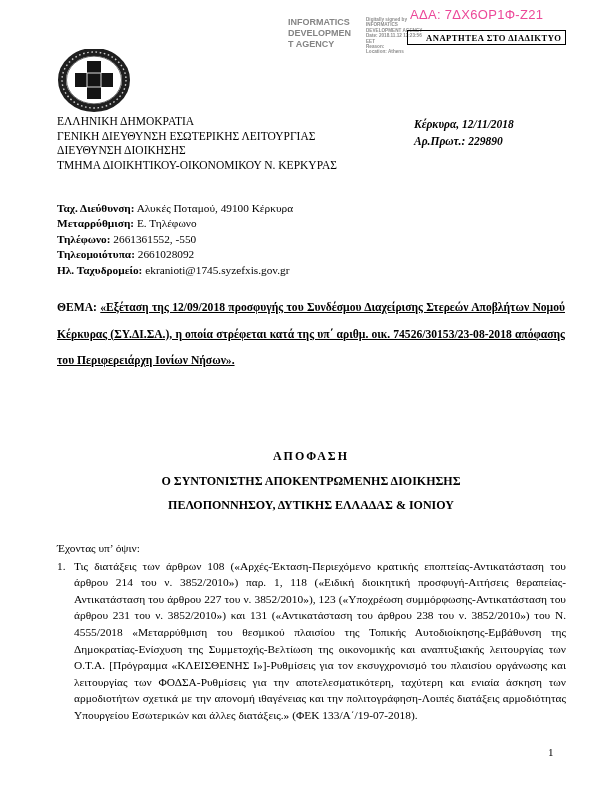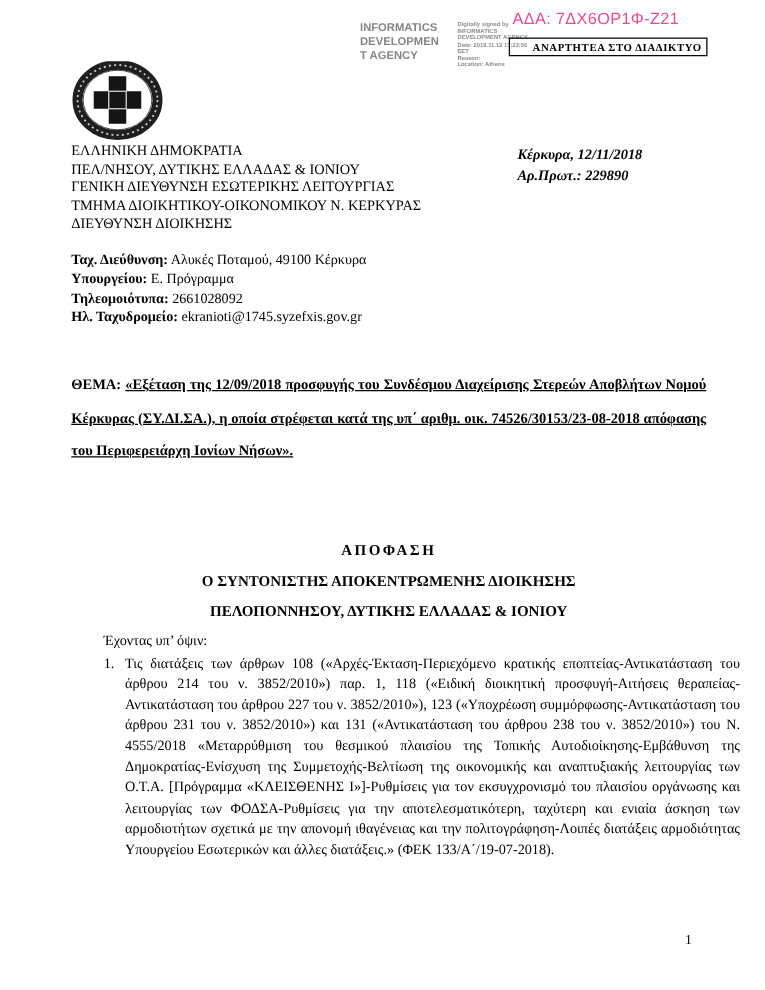--- a/index.html
+++ b/index.html
@@ -32,22 +32,22 @@
   .letterhead{ position:absolute; left:57px; top:114px; font-weight:normal; font-size:11.5px; line-height:14.5px; }
   .dateblock{ position:absolute; left:414px; top:116px; font-weight:bold; font-size:11.5px; line-height:16.5px;font-style:italic; }
   .contact{ position:absolute; left:57px; top:201px; font-size:11.3px; line-height:15.4px; }
   .contact .lbl{ font-weight:bold; }
   .subject{
     position:absolute; left:57px; top:295px; width:508px;
     font-size:11.6px; font-weight:bold; line-height:26.5px; text-align:justify;
   }
   .subject-text{ text-decoration:underline; }
   .decision{ position:absolute; left:57px; top:428px; width:508px; text-align:center; font-weight:bold; font-size:12px; line-height:24.5px; }
-  .decision-title{ letter-spacing:2px; }
-  .bodytext{ position:absolute; left:57px; top:505px; width:509px; font-size:11.4px; line-height:16.6px;margin-left:26px; }
+  .decision-title{ letter-spacing:2px;margin-top:16px; }
+  .bodytext{ position:absolute; left:57px; top:540px; width:509px; font-size:11.4px; line-height:16.6px; }
   .preamble{ margin-bottom:1px; }
   .list-item{ padding-left:17px; text-align:justify; }
   .list-item .num{ display:inline-block; width:17px; margin-left:-17px; }
   .pagenum{ position:absolute; left:548px; top:746px; font-size:11px; }
 </style>
 </head>
 <body>
 
 <div class="page">
 
@@ -81,34 +81,34 @@
     <g stroke="#ffffff" stroke-width="1" opacity="0.85">
       <line x1="30" y1="24" x2="44" y2="24"></line>
       <line x1="30" y1="38" x2="44" y2="38"></line>
       <line x1="30" y1="24" x2="30" y2="38"></line>
       <line x1="44" y1="24" x2="44" y2="38"></line>
     </g>
   </svg>
 
   <div class="letterhead">
     <div>ΕΛΛΗΝΙΚΗ ΔΗΜΟΚΡΑΤΙΑ</div>
-    <div>ΠΕΛ/ΝΗΣΟΥ, ΔΥΤΙΚΗΣ ΕΛΛΑΔΑΣ &amp; ΙΟΝΙΟΥ</div>
     <div>ΓΕΝΙΚΗ ΔΙΕΥΘΥΝΣΗ ΕΣΩΤΕΡΙΚΗΣ ΛΕΙΤΟΥΡΓΙΑΣ</div>
+    <div>ΔΙΕΥΘΥΝΣΗ ΔΙΟΙΚΗΣΗΣ</div>
     <div>ΤΜΗΜΑ ΔΙΟΙΚΗΤΙΚΟΥ-ΟΙΚΟΝΟΜΙΚΟΥ Ν. ΚΕΡΚΥΡΑΣ</div>
-    <div>ΔΙΕΥΘΥΝΣΗ ΔΙΟΙΚΗΣΗΣ</div>
   </div>
 
   <div class="dateblock">
     <div>Κέρκυρα,  12/11/2018</div>
     <div>Αρ.Πρωτ.:  229890</div>
   </div>
 
   <div class="contact">
     <div><span class="lbl">Ταχ. Διεύθυνση:</span><span> Αλυκές Ποταμού, 49100 Κέρκυρα</span></div>
-    <div><span class="lbl">Υπουργείου:</span><span> Ε. Πρόγραμμα</span></div>
+    <div><span class="lbl">Μεταρρύθμιση:</span><span> Ε. Τηλέφωνο</span></div>
+    <div><span class="lbl">Τηλέφωνο:</span><span> 2661361552, -550</span></div>
     <div><span class="lbl">Τηλεομοιότυπα:</span><span> 2661028092</span></div>
     <div><span class="lbl">Ηλ. Ταχυδρομείο:</span><span> ekranioti@1745.syzefxis.gov.gr</span></div>
   </div>
 
   <div class="subject">
     <span class="subject-label">ΘΕΜΑ: </span><span class="subject-text">«Εξέταση της 12/09/2018 προσφυγής του Συνδέσμου Διαχείρισης Στερεών Αποβλήτων Νομού Κέρκυρας (ΣΥ.ΔΙ.ΣΑ.), η οποία στρέφεται κατά της υπ΄ αριθμ. οικ. 74526/30153/23-08-2018 απόφασης του Περιφερειάρχη Ιονίων Νήσων».</span>
   </div>
 
   <div class="decision">
     <div class="decision-title">ΑΠΟΦΑΣΗ</div>

